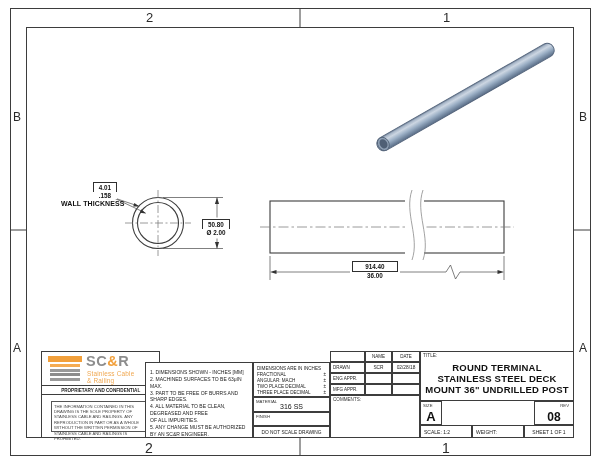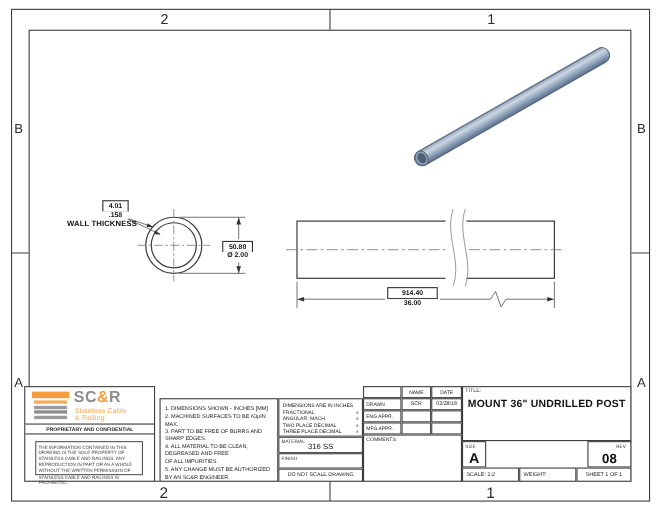--- a/index.html
+++ b/index.html
@@ -99,21 +99,21 @@
   </svg>
 
   <div class="dim-box" style="left:93px;  top:181.5px; width:24px;">4.01</div>
   <div class="dim-text" style="left:93px;  top:192px;   width:24px;">.158</div>
   <div class="dim-label" style="left:61px; top:199.5px;">WALL THICKNESS</div>
   <div class="dim-box" style="left:202px; top:218.5px; width:28px;">50.80</div>
   <div class="dim-text" style="left:202px; top:229px;   width:28px;">Ø 2.00</div>
   <div class="dim-box" style="left:352px; top:261px;   width:46px;">914.40</div>
   <div class="dim-text" style="left:352px; top:272px;   width:46px;">36.00</div>
 
-  <div class="cell" style="left:22px; top:351px; width:119px; height:87px;">
+  <div class="cell" style="left:41px; top:351px; width:119px; height:87px;">
     <div class="abs" style="left:6px; top:4px; width:36px; height:27px;">
       <div class="abs" style="left:0; top:0; width:34px; height:5.5px; background:#F2A03B;"></div>
       <div class="abs" style="left:2px; top:8px;    width:30px; height:3px; background:#F5AC53;"></div>
       <div class="abs" style="left:2px; top:12.5px; width:30px; height:3px; background:#9a9a9a;"></div>
       <div class="abs" style="left:2px; top:17px;   width:30px; height:3px; background:#8d8d8d;"></div>
       <div class="abs" style="left:2px; top:21.5px; width:30px; height:3px; background:#9a9a9a;"></div>
     </div>
     <div class="brand"><span class="g">SC</span><span class="o">&amp;</span><span class="g">R</span></div>
     <div class="tagline" style="left:45px; top:17.5px;">Stainless Cable</div>
     <div class="tagline" style="left:45px; top:24.5px;">&amp; Railing</div>
@@ -182,20 +182,22 @@
   <div class="cell" style="left:365px; top:384px; width:27px; height:11px;"></div>
   <div class="cell" style="left:392px; top:384px; width:28px; height:11px;"></div>
 
   <div class="cell" style="left:330px; top:395px; width:90px; height:43px;">
     <div class="cell-label" style="font-size:4.6px;">COMMENTS:</div>
   </div>
 
   <div class="cell" style="left:420px; top:351px; width:154px; height:50px;">
     <div class="cell-label" style="font-size:4.8px;">TITLE:</div>
     <div class="abs" style="left:0; top:10px; width:100%;">
+      <div class="title-line">ROUND TERMINAL</div>
+      <div class="title-line">STAINLESS STEEL DECK</div>
       <div class="title-line">MOUNT 36" UNDRILLED POST</div>
     </div>
   </div>
 
   <div class="cell" style="left:420px; top:401px; width:22px; height:24px;">
     <div class="cell-label">SIZE</div>
     <div class="big-val" style="font-size:13px; margin-top:7px;">A</div>
   </div>
   <div class="cell" style="left:534px; top:401px; width:40px; height:24px;">
     <div class="cell-label" style="left:auto; right:4px; text-align:right;">REV</div>

